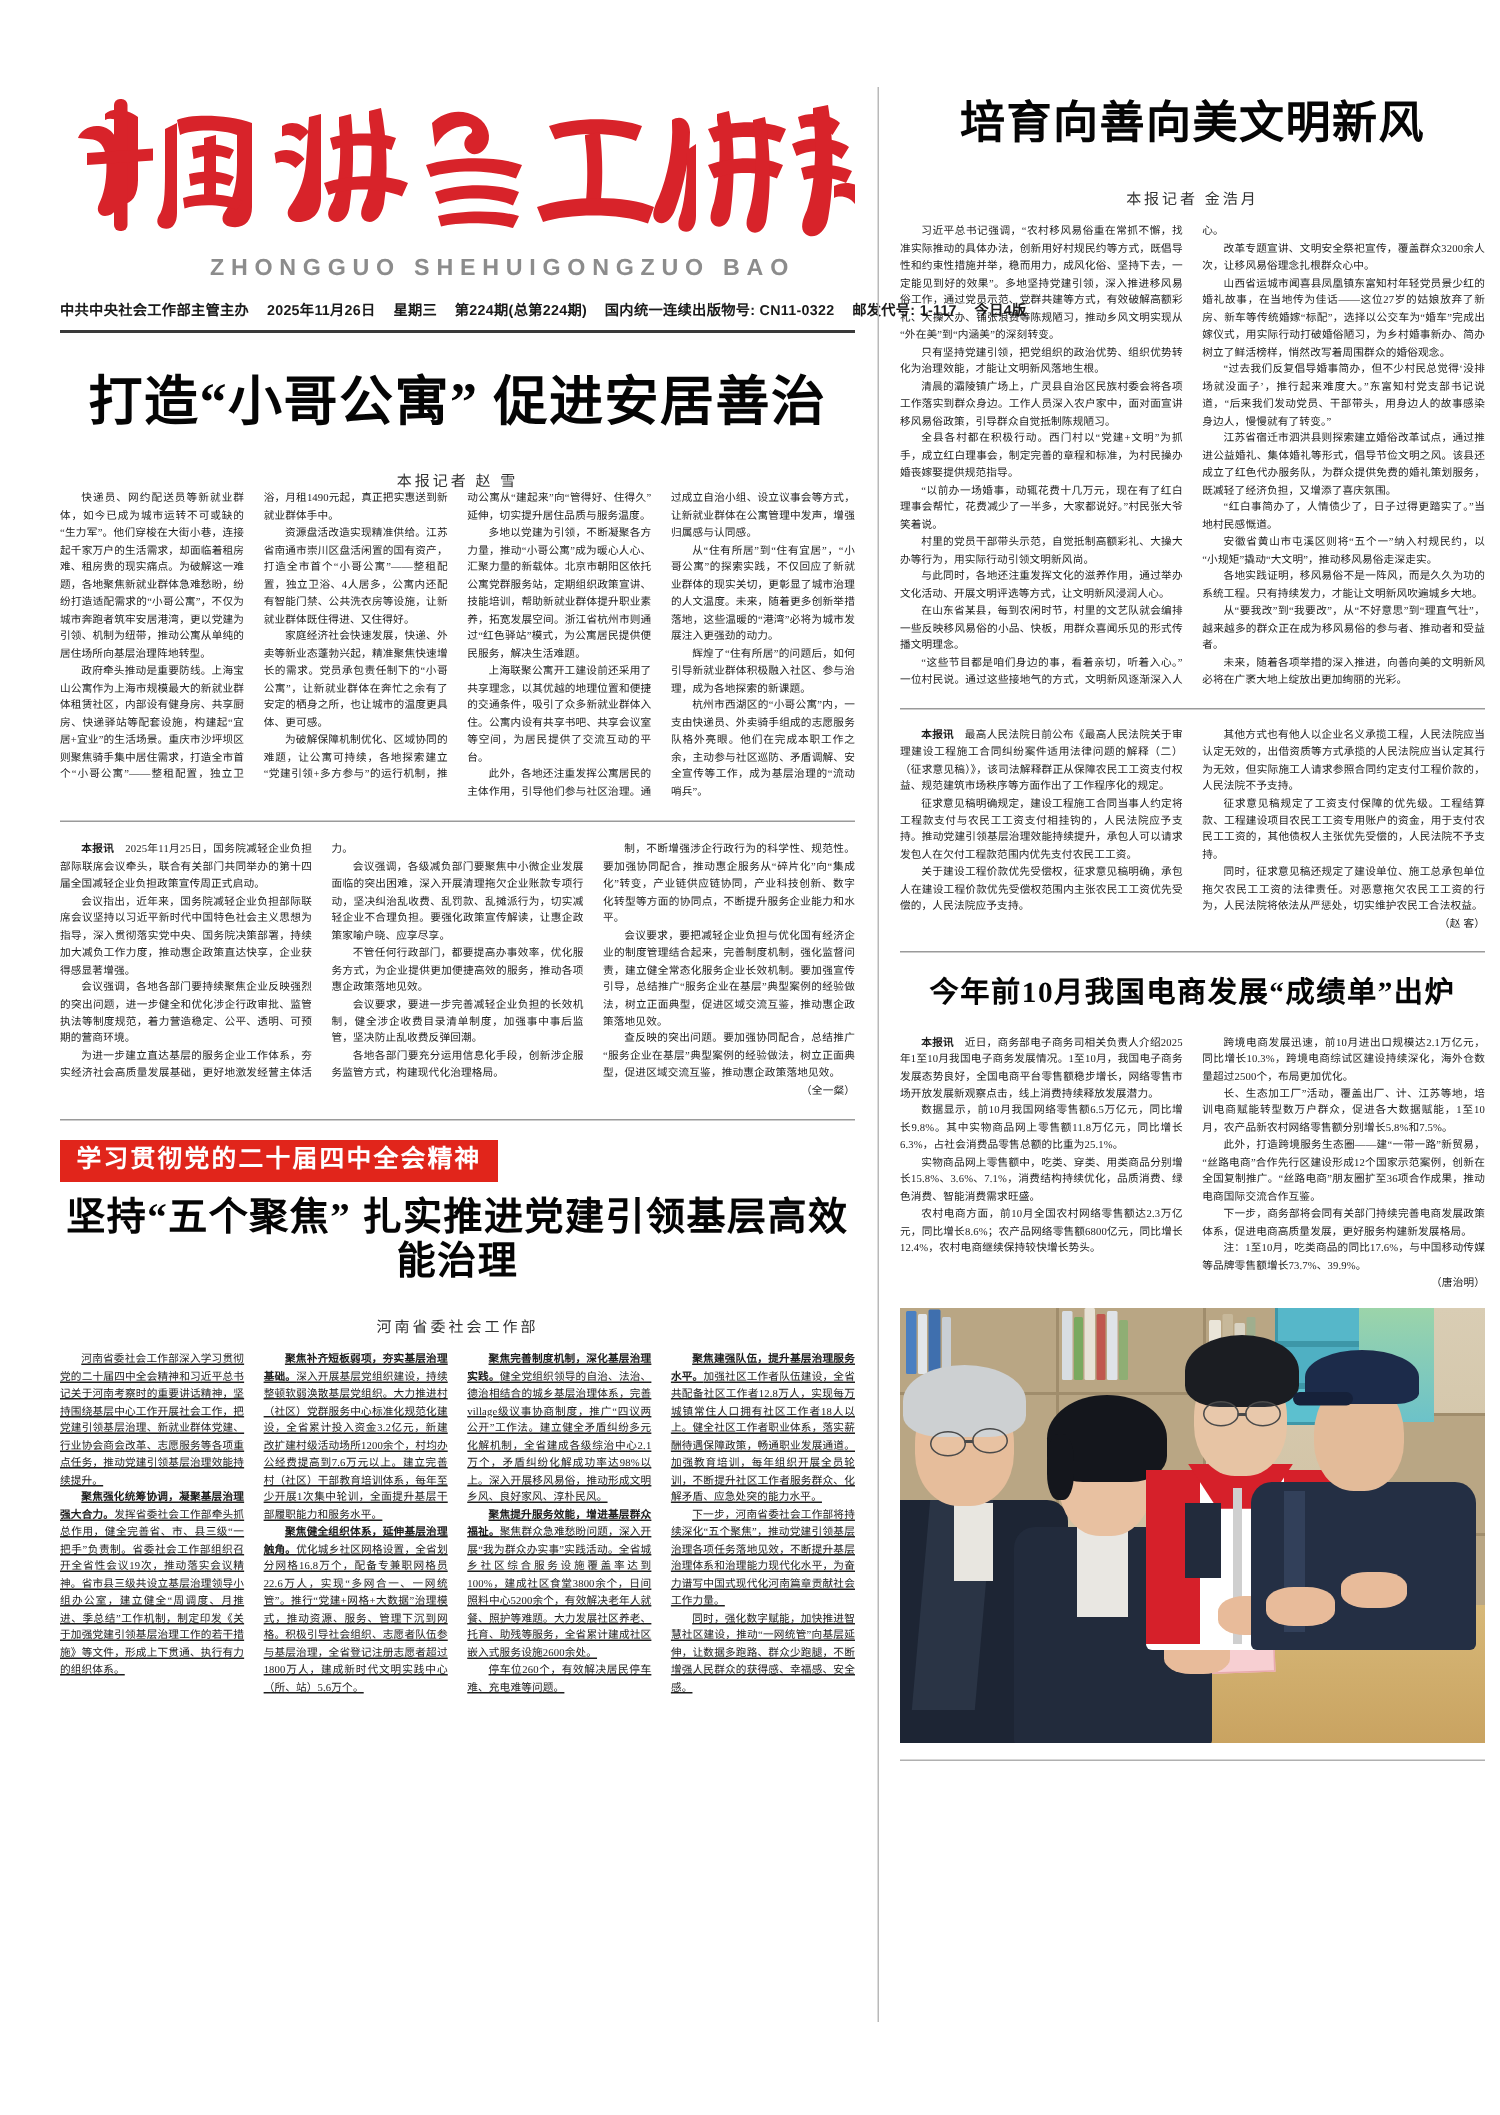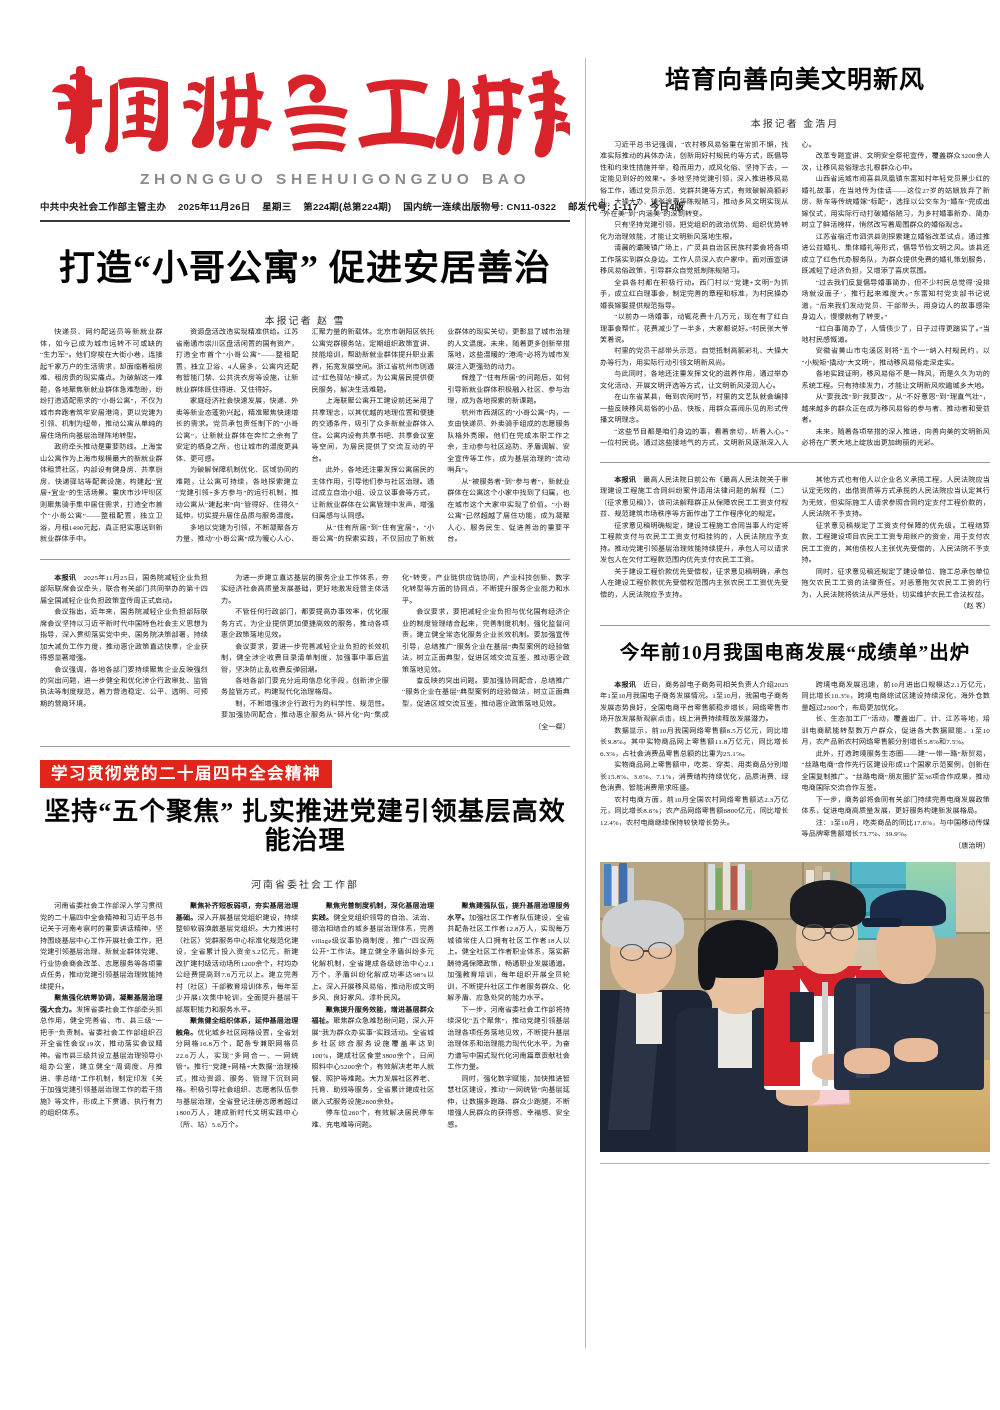--- a/index.html
+++ b/index.html
@@ -87,30 +87,30 @@
     background: #e1251b;
     color: #fff;
     font-family: "Liberation Sans", "DejaVu Sans", sans-serif;
     font-weight: bold;
     font-size: 16.5px;
     padding: 4px 11px 5px 11px;
     letter-spacing: 1.5px;
     line-height: 1.1;
   }
   #art-party-title { font-size: 26px; margin-top: 9px; text-align: center; }
-  #art-party-body { columns: 4; margin-top: 10px; }
+  #art-party-body { columns: 4; margin-top: 10px; text-decoration: underline; }
 
   
   .right { position: absolute; left: 600px; top: 0; width: 390px; }
   .vert-divider {
     position: absolute; left: 585px; top: 58px;
     width: 1px; height: 1290px; background: #b9b9b9;
   }
 
-  #art-civil-title { font-size: 25px; margin-top: 8px; }
+  #art-civil-title { font-size: 30px; margin-top: 8px; }
   #art-civil-body { columns: 2; margin-top: 10px; }
 
   .sep-right { width: 390px; margin: 12px 0; }
 
   #art-wages-title { font-size: 19.5px; }
   #art-wages-body { columns: 2; margin-top: 9px; }
 
   #art-ecom-title { font-size: 19.5px; }
   #art-ecom-body { columns: 2; margin-top: 9px; }
 
@@ -240,32 +240,32 @@
           <p>政府牵头推动是重要防线。上海宝山公寓作为上海市规模最大的新就业群体租赁社区，内部设有健身房、共享厨房、快递驿站等配套设施，构建起“宜居+宜业”的生活场景。重庆市沙坪坝区则聚焦骑手集中居住需求，打造全市首个“小哥公寓”——整租配置，独立卫浴，月租1490元起，真正把实惠送到新就业群体手中。</p>
           <p>资源盘活改造实现精准供给。江苏省南通市崇川区盘活闲置的国有资产，打造全市首个“小哥公寓”——整租配置，独立卫浴、4人居多，公寓内还配有智能门禁、公共洗衣房等设施，让新就业群体既住得进、又住得好。</p>
           <p>家庭经济社会快速发展，快递、外卖等新业态蓬勃兴起，精准聚焦快速增长的需求。党员承包责任制下的“小哥公寓”，让新就业群体在奔忙之余有了安定的栖身之所，也让城市的温度更具体、更可感。</p>
           <p>为破解保障机制优化、区域协同的难题，让公寓可持续，各地探索建立“党建引领+多方参与”的运行机制，推动公寓从“建起来”向“管得好、住得久”延伸，切实提升居住品质与服务温度。</p>
           <p>多地以党建为引领，不断凝聚各方力量，推动“小哥公寓”成为暖心人心、汇聚力量的新载体。北京市朝阳区依托公寓党群服务站，定期组织政策宣讲、技能培训，帮助新就业群体提升职业素养，拓宽发展空间。浙江省杭州市则通过“红色驿站”模式，为公寓居民提供便民服务，解决生活难题。</p>
           <p>上海联聚公寓开工建设前还采用了共享理念，以其优越的地理位置和便捷的交通条件，吸引了众多新就业群体入住。公寓内设有共享书吧、共享会议室等空间，为居民提供了交流互动的平台。</p>
           <p>此外，各地还注重发挥公寓居民的主体作用，引导他们参与社区治理。通过成立自治小组、设立议事会等方式，让新就业群体在公寓管理中发声，增强归属感与认同感。</p>
           <p>从“住有所居”到“住有宜居”，“小哥公寓”的探索实践，不仅回应了新就业群体的现实关切，更彰显了城市治理的人文温度。未来，随着更多创新举措落地，这些温暖的“港湾”必将为城市发展注入更强劲的动力。</p>
           <p>辉煌了“住有所居”的问题后，如何引导新就业群体积极融入社区、参与治理，成为各地探索的新课题。</p>
           <p>杭州市西湖区的“小哥公寓”内，一支由快递员、外卖骑手组成的志愿服务队格外亮眼。他们在完成本职工作之余，主动参与社区巡防、矛盾调解、安全宣传等工作，成为基层治理的“流动哨兵”。</p>
-          <p>从“被服务者”到“参与者”，新就业群体在公寓这个小家中找到了归属，也在城市这个大家中实现了价值。“小哥公寓”已然超越了居住功能，成为凝聚人心、服务民生、促进善治的重要平台。</p>
         </div>
     </div>
 
     <div class="rule sep-left"></div>
 
     <div>
       <div class="body-text cols" id="art-burden-body">
           <p><b>本报讯</b>　2025年11月25日，国务院减轻企业负担部际联席会议牵头，联合有关部门共同举办的第十四届全国减轻企业负担政策宣传周正式启动。</p>
           <p>会议指出，近年来，国务院减轻企业负担部际联席会议坚持以习近平新时代中国特色社会主义思想为指导，深入贯彻落实党中央、国务院决策部署，持续加大减负工作力度，推动惠企政策直达快享，企业获得感显著增强。</p>
           <p>会议强调，各地各部门要持续聚焦企业反映强烈的突出问题，进一步健全和优化涉企行政审批、监管执法等制度规范，着力营造稳定、公平、透明、可预期的营商环境。</p>
           <p>为进一步建立直达基层的服务企业工作体系，夯实经济社会高质量发展基础，更好地激发经营主体活力。</p>
+          <p>会议强调，各级减负部门要聚焦中小微企业发展面临的突出困难，深入开展清理拖欠企业账款专项行动，坚决纠治乱收费、乱罚款、乱摊派行为，切实减轻企业不合理负担。要强化政策宣传解读，让惠企政策家喻户晓、应享尽享。</p>
           <p>不管任何行政部门，都要提高办事效率，优化服务方式，为企业提供更加便捷高效的服务，推动各项惠企政策落地见效。</p>
           <p>会议要求，要进一步完善减轻企业负担的长效机制，健全涉企收费目录清单制度，加强事中事后监管，坚决防止乱收费反弹回潮。</p>
           <p>各地各部门要充分运用信息化手段，创新涉企服务监管方式，构建现代化治理格局。</p>
           <p>制，不断增强涉企行政行为的科学性、规范性。要加强协同配合，推动惠企服务从“碎片化”向“集成化”转变，产业链供应链协同，产业科技创新、数字化转型等方面的协同点，不断提升服务企业能力和水平。</p>
           <p>会议要求，要把减轻企业负担与优化国有经济企业的制度管理结合起来，完善制度机制，强化监督问责，建立健全常态化服务企业长效机制。要加强宣传引导，总结推广“服务企业在基层”典型案例的经验做法，树立正面典型，促进区域交流互鉴，推动惠企政策落地见效。</p>
           <p>查反映的突出问题。要加强协同配合，总结推广“服务企业在基层”典型案例的经验做法，树立正面典型，促进区域交流互鉴，推动惠企政策落地见效。</p>
         </div>
       <div class="body-text sig">（全一粲）</div>
     </div>
 
@@ -300,22 +300,22 @@
           <p>只有坚持党建引领，把党组织的政治优势、组织优势转化为治理效能，才能让文明新风落地生根。</p>
           <p>清晨的灞陵镇广场上，广灵县自治区民族村委会将各项工作落实到群众身边。工作人员深入农户家中，面对面宣讲移风易俗政策，引导群众自觉抵制陈规陋习。</p>
           <p>全县各村都在积极行动。西门村以“党建+文明”为抓手，成立红白理事会，制定完善的章程和标准，为村民操办婚丧嫁娶提供规范指导。</p>
           <p>“以前办一场婚事，动辄花费十几万元，现在有了红白理事会帮忙，花费减少了一半多，大家都说好。”村民张大爷笑着说。</p>
           <p>村里的党员干部带头示范，自觉抵制高额彩礼、大操大办等行为，用实际行动引领文明新风尚。</p>
           <p>与此同时，各地还注重发挥文化的滋养作用，通过举办文化活动、开展文明评选等方式，让文明新风浸润人心。</p>
           <p>在山东省某县，每到农闲时节，村里的文艺队就会编排一些反映移风易俗的小品、快板，用群众喜闻乐见的形式传播文明理念。</p>
           <p>“这些节目都是咱们身边的事，看着亲切，听着入心。”一位村民说。通过这些接地气的方式，文明新风逐渐深入人心。</p>
           <p>改革专题宣讲、文明安全祭祀宣传，覆盖群众3200余人次，让移风易俗理念扎根群众心中。</p>
           <p>山西省运城市闻喜县凤凰镇东富知村年轻党员景少红的婚礼故事，在当地传为佳话——这位27岁的姑娘放弃了新房、新车等传统婚嫁“标配”，选择以公交车为“婚车”完成出嫁仪式，用实际行动打破婚俗陋习，为乡村婚事新办、简办树立了鲜活榜样，悄然改写着周围群众的婚俗观念。</p>
+          <p>“过去我们反复倡导婚事简办，但不少村民总觉得‘没排场就没面子’，推行起来难度大。”东富知村党支部书记说道，“后来我们发动党员、干部带头，用身边人的故事感染身边人，慢慢就有了转变。”</p>
           <p>江苏省宿迁市泗洪县则探索建立婚俗改革试点，通过推进公益婚礼、集体婚礼等形式，倡导节俭文明之风。该县还成立了红色代办服务队，为群众提供免费的婚礼策划服务，既减轻了经济负担，又增添了喜庆氛围。</p>
-          <p>“过去我们反复倡导婚事简办，但不少村民总觉得‘没排场就没面子’，推行起来难度大。”东富知村党支部书记说道，“后来我们发动党员、干部带头，用身边人的故事感染身边人，慢慢就有了转变。”</p>
           <p>“红白事简办了，人情债少了，日子过得更踏实了。”当地村民感慨道。</p>
           <p>安徽省黄山市屯溪区则将“五个一”纳入村规民约，以“小规矩”撬动“大文明”，推动移风易俗走深走实。</p>
           <p>各地实践证明，移风易俗不是一阵风，而是久久为功的系统工程。只有持续发力，才能让文明新风吹遍城乡大地。</p>
           <p>从“要我改”到“我要改”，从“不好意思”到“理直气壮”，越来越多的群众正在成为移风易俗的参与者、推动者和受益者。</p>
           <p>未来，随着各项举措的深入推进，向善向美的文明新风必将在广袤大地上绽放出更加绚丽的光彩。</p>
         </div>
     </div>
 
     <div class="rule sep-right"></div>
 

